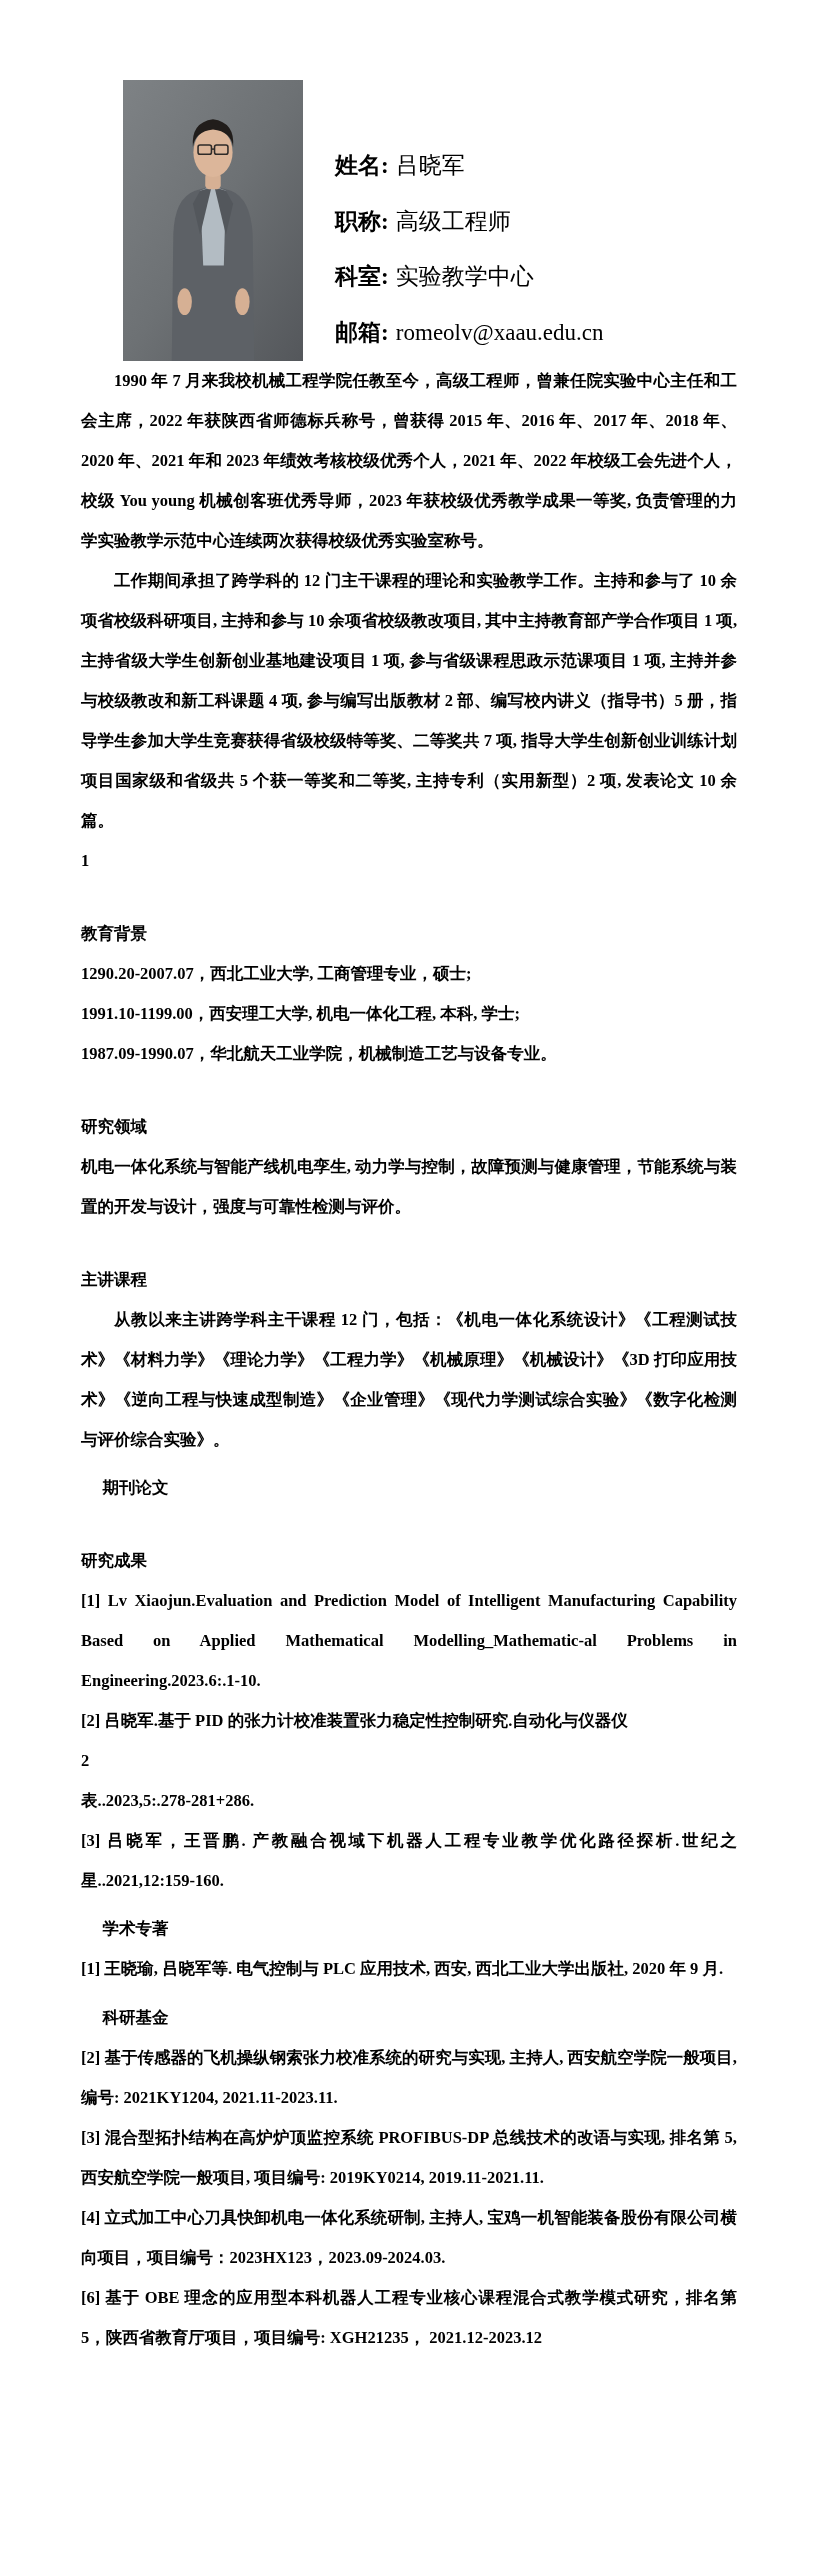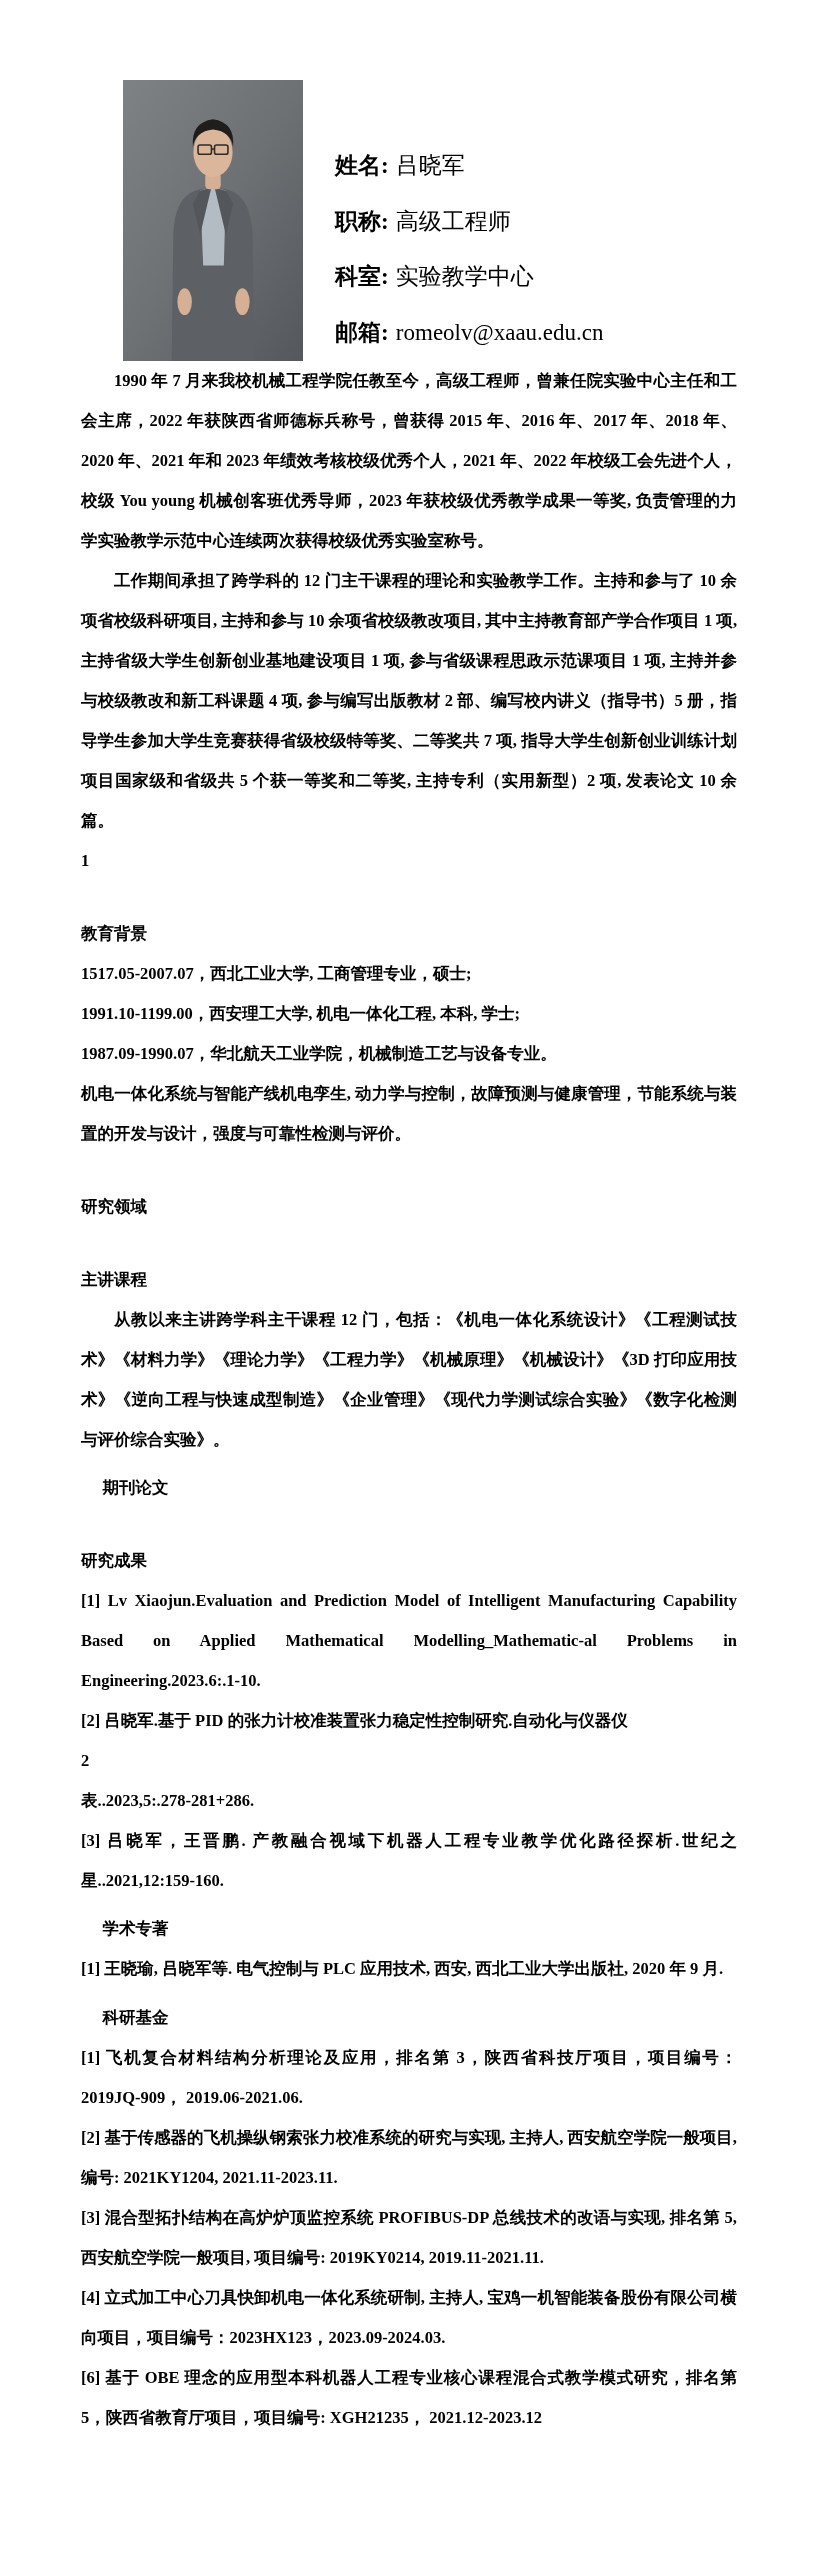--- a/index.html
+++ b/index.html
@@ -91,38 +91,37 @@
         <span class="label">邮箱:</span><span class="value">romeolv@xaau.edu.cn</span>
       </div>
     </div>
   </header>
 
   <main class="doc">
       <div class="block block-paragraph indent">1990 年 7 月来我校机械工程学院任教至今，高级工程师，曾兼任院实验中心主任和工会主席，2022 年获陕西省师德标兵称号，曾获得 2015 年、2016 年、2017 年、2018 年、2020 年、2021 年和 2023 年绩效考核校级优秀个人，2021 年、2022 年校级工会先进个人，校级 You young 机械创客班优秀导师，2023 年获校级优秀教学成果一等奖, 负责管理的力学实验教学示范中心连续两次获得校级优秀实验室称号。</div>
       <div class="block block-paragraph indent">工作期间承担了跨学科的 12 门主干课程的理论和实验教学工作。主持和参与了 10 余项省校级科研项目, 主持和参与 10 余项省校级教改项目, 其中主持教育部产学合作项目 1 项, 主持省级大学生创新创业基地建设项目 1 项, 参与省级课程思政示范课项目 1 项, 主持并参与校级教改和新工科课题 4 项, 参与编写出版教材 2 部、编写校内讲义（指导书）5 册，指导学生参加大学生竞赛获得省级校级特等奖、二等奖共 7 项, 指导大学生创新创业训练计划项目国家级和省级共 5 个获一等奖和二等奖, 主持专利（实用新型）2 项, 发表论文 10 余篇。</div>
       <div class="block block-page_number">1</div>
       <div class="block block-heading">教育背景</div>
-      <div class="block block-entry">1517.05-2007.07，西北工业大学, 工商管理专业，硕士;</div>
+      <div class="block block-entry">1290.20-2007.07，西北工业大学, 工商管理专业，硕士;</div>
       <div class="block block-entry">1991.10-1199.00，西安理工大学, 机电一体化工程, 本科, 学士;</div>
       <div class="block block-entry">1987.09-1990.07，华北航天工业学院，机械制造工艺与设备专业。</div>
+      <div class="block block-heading">研究领域</div>
       <div class="block block-paragraph">机电一体化系统与智能产线机电孪生, 动力学与控制，故障预测与健康管理，节能系统与装置的开发与设计，强度与可靠性检测与评价。</div>
-      <div class="block block-heading">研究领域</div>
       <div class="block block-heading">主讲课程</div>
       <div class="block block-paragraph indent">从教以来主讲跨学科主干课程 12 门，包括：《机电一体化系统设计》《工程测试技术》《材料力学》《理论力学》《工程力学》《机械原理》《机械设计》《3D 打印应用技术》《逆向工程与快速成型制造》《企业管理》《现代力学测试综合实验》《数字化检测与评价综合实验》。</div>
       <div class="block block-subheading">期刊论文</div>
       <div class="block block-heading">研究成果</div>
       <div class="block block-paragraph">[1] Lv Xiaojun.Evaluation and Prediction Model of Intelligent Manufacturing Capability Based on Applied Mathematical Modelling_Mathematic-al Problems in Engineering.2023.6:.1-10.</div>
       <div class="block block-paragraph">[2] 吕晓军.基于 PID 的张力计校准装置张力稳定性控制研究.自动化与仪器仪</div>
       <div class="block block-page_number">2</div>
       <div class="block block-paragraph">表..2023,5:.278-281+286.</div>
       <div class="block block-paragraph">[3] 吕晓军，王晋鹏. 产教融合视域下机器人工程专业教学优化路径探析.世纪之星..2021,12:159-160.</div>
       <div class="block block-subheading">学术专著</div>
       <div class="block block-paragraph">[1] 王晓瑜, 吕晓军等. 电气控制与 PLC 应用技术, 西安, 西北工业大学出版社, 2020 年 9 月.</div>
       <div class="block block-subheading">科研基金</div>
-      <div class="block block-paragraph">[1] 飞机复合材料结构分析理论及应用，排名第 3，陕西省科技厅项目，项目编号：2019JQ-909， 2019.06-2021.06.</div>
       <div class="block block-paragraph">[2] 基于传感器的飞机操纵钢索张力校准系统的研究与实现, 主持人, 西安航空学院一般项目, 编号: 2021KY1204, 2021.11-2023.11.</div>
       <div class="block block-paragraph">[3] 混合型拓扑结构在高炉炉顶监控系统 PROFIBUS-DP 总线技术的改语与实现, 排名第 5, 西安航空学院一般项目, 项目编号: 2019KY0214, 2019.11-2021.11.</div>
       <div class="block block-paragraph">[4] 立式加工中心刀具快卸机电一体化系统研制, 主持人, 宝鸡一机智能装备股份有限公司横向项目，项目编号：2023HX123，2023.09-2024.03.</div>
       <div class="block block-paragraph">[6] 基于 OBE 理念的应用型本科机器人工程专业核心课程混合式教学模式研究，排名第 5，陕西省教育厅项目，项目编号: XGH21235， 2021.12-2023.12</div>
     </main>
 
 </div>
 
 
 </body></html>

